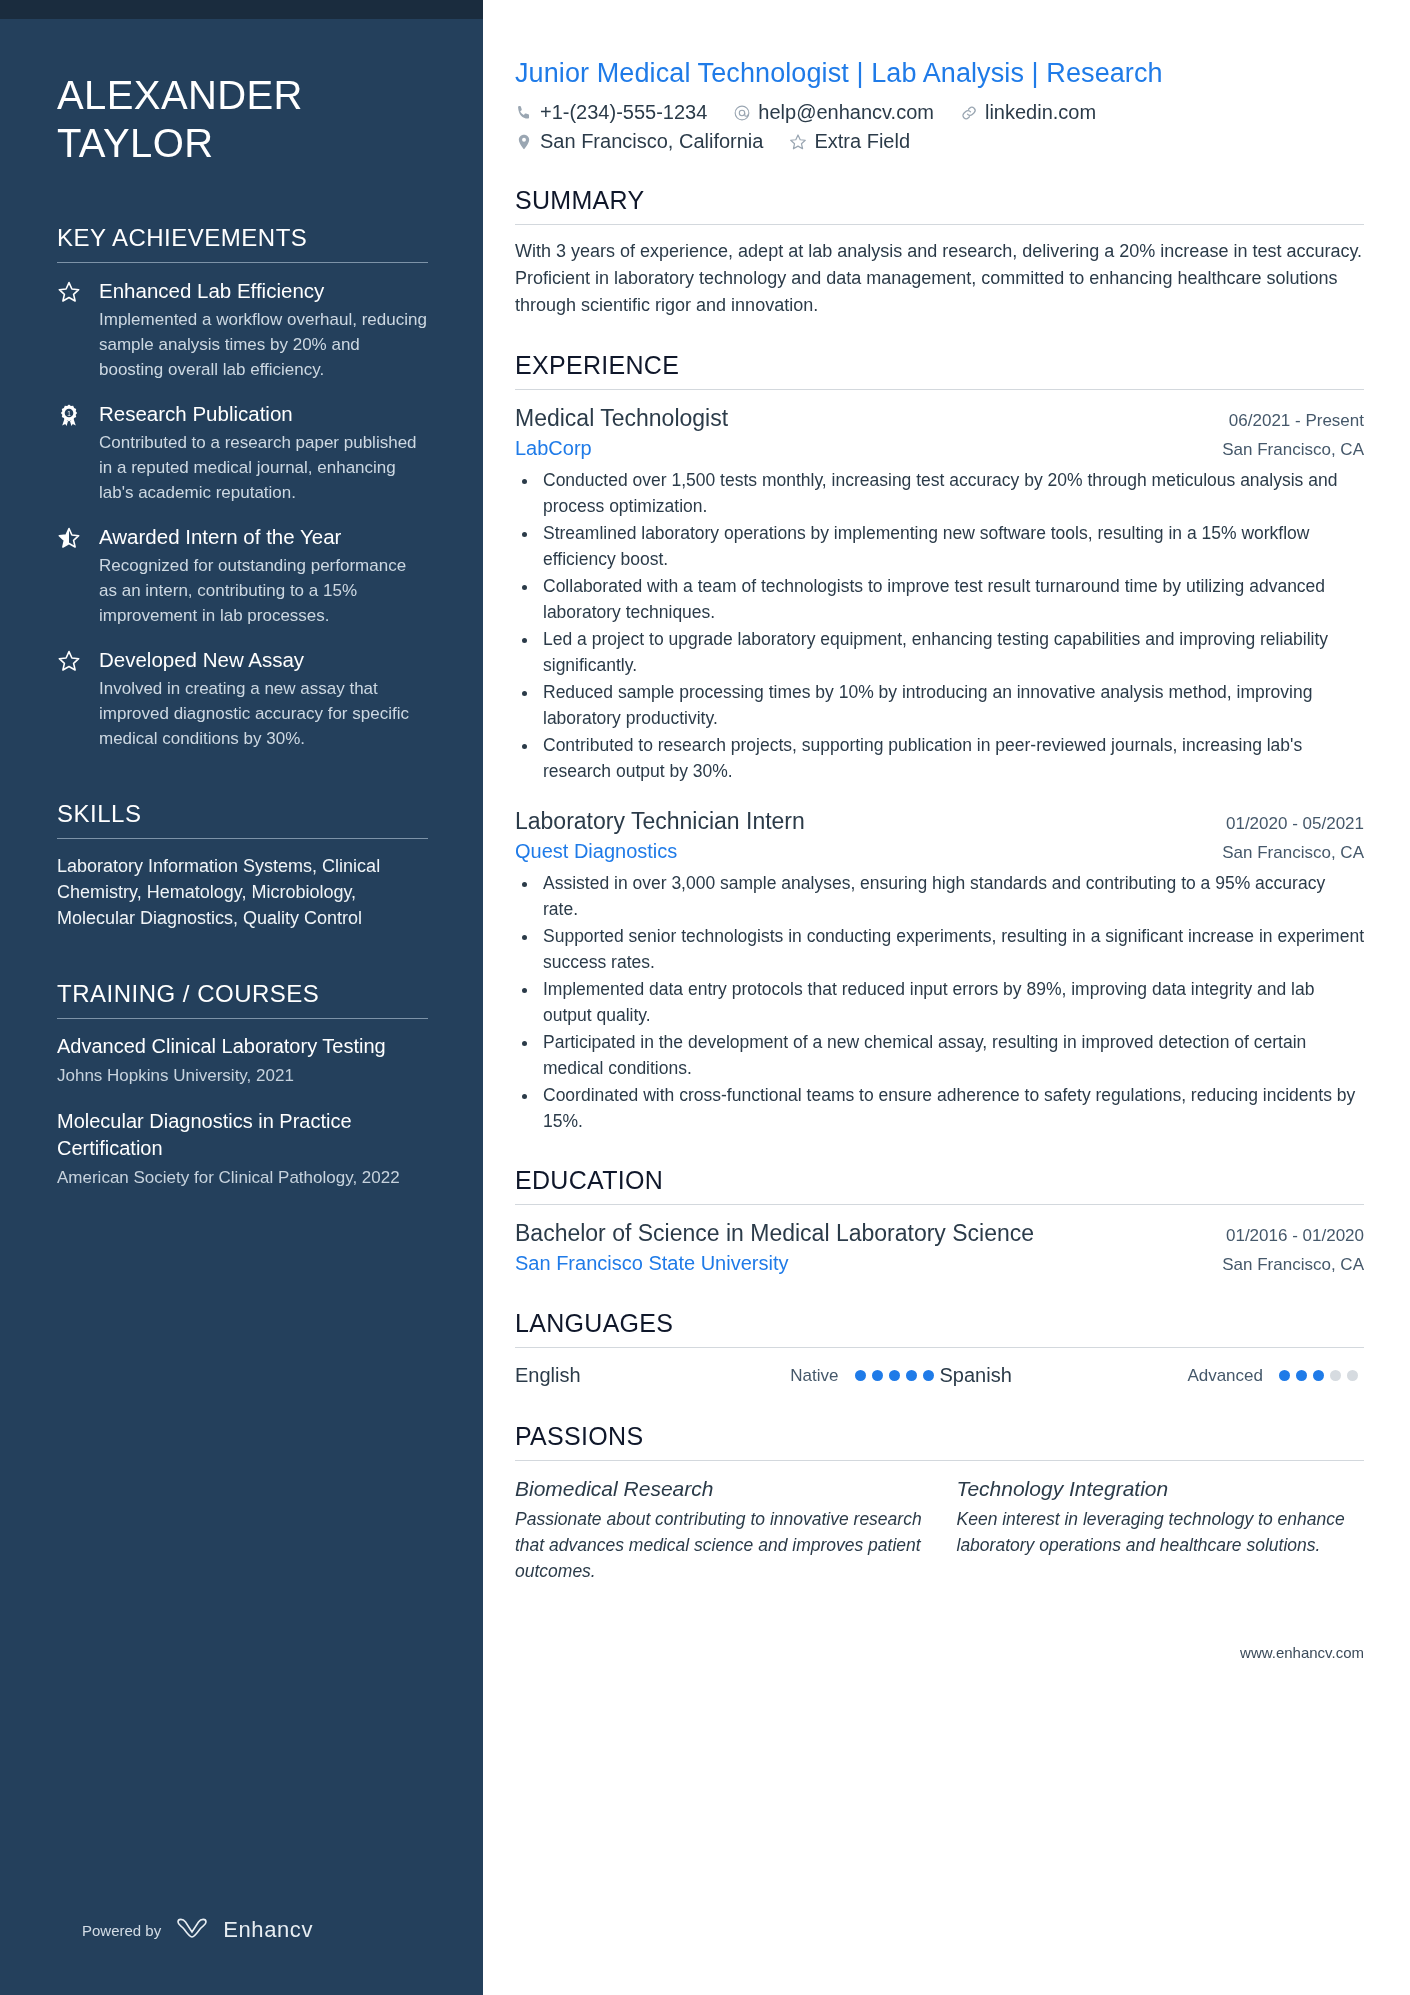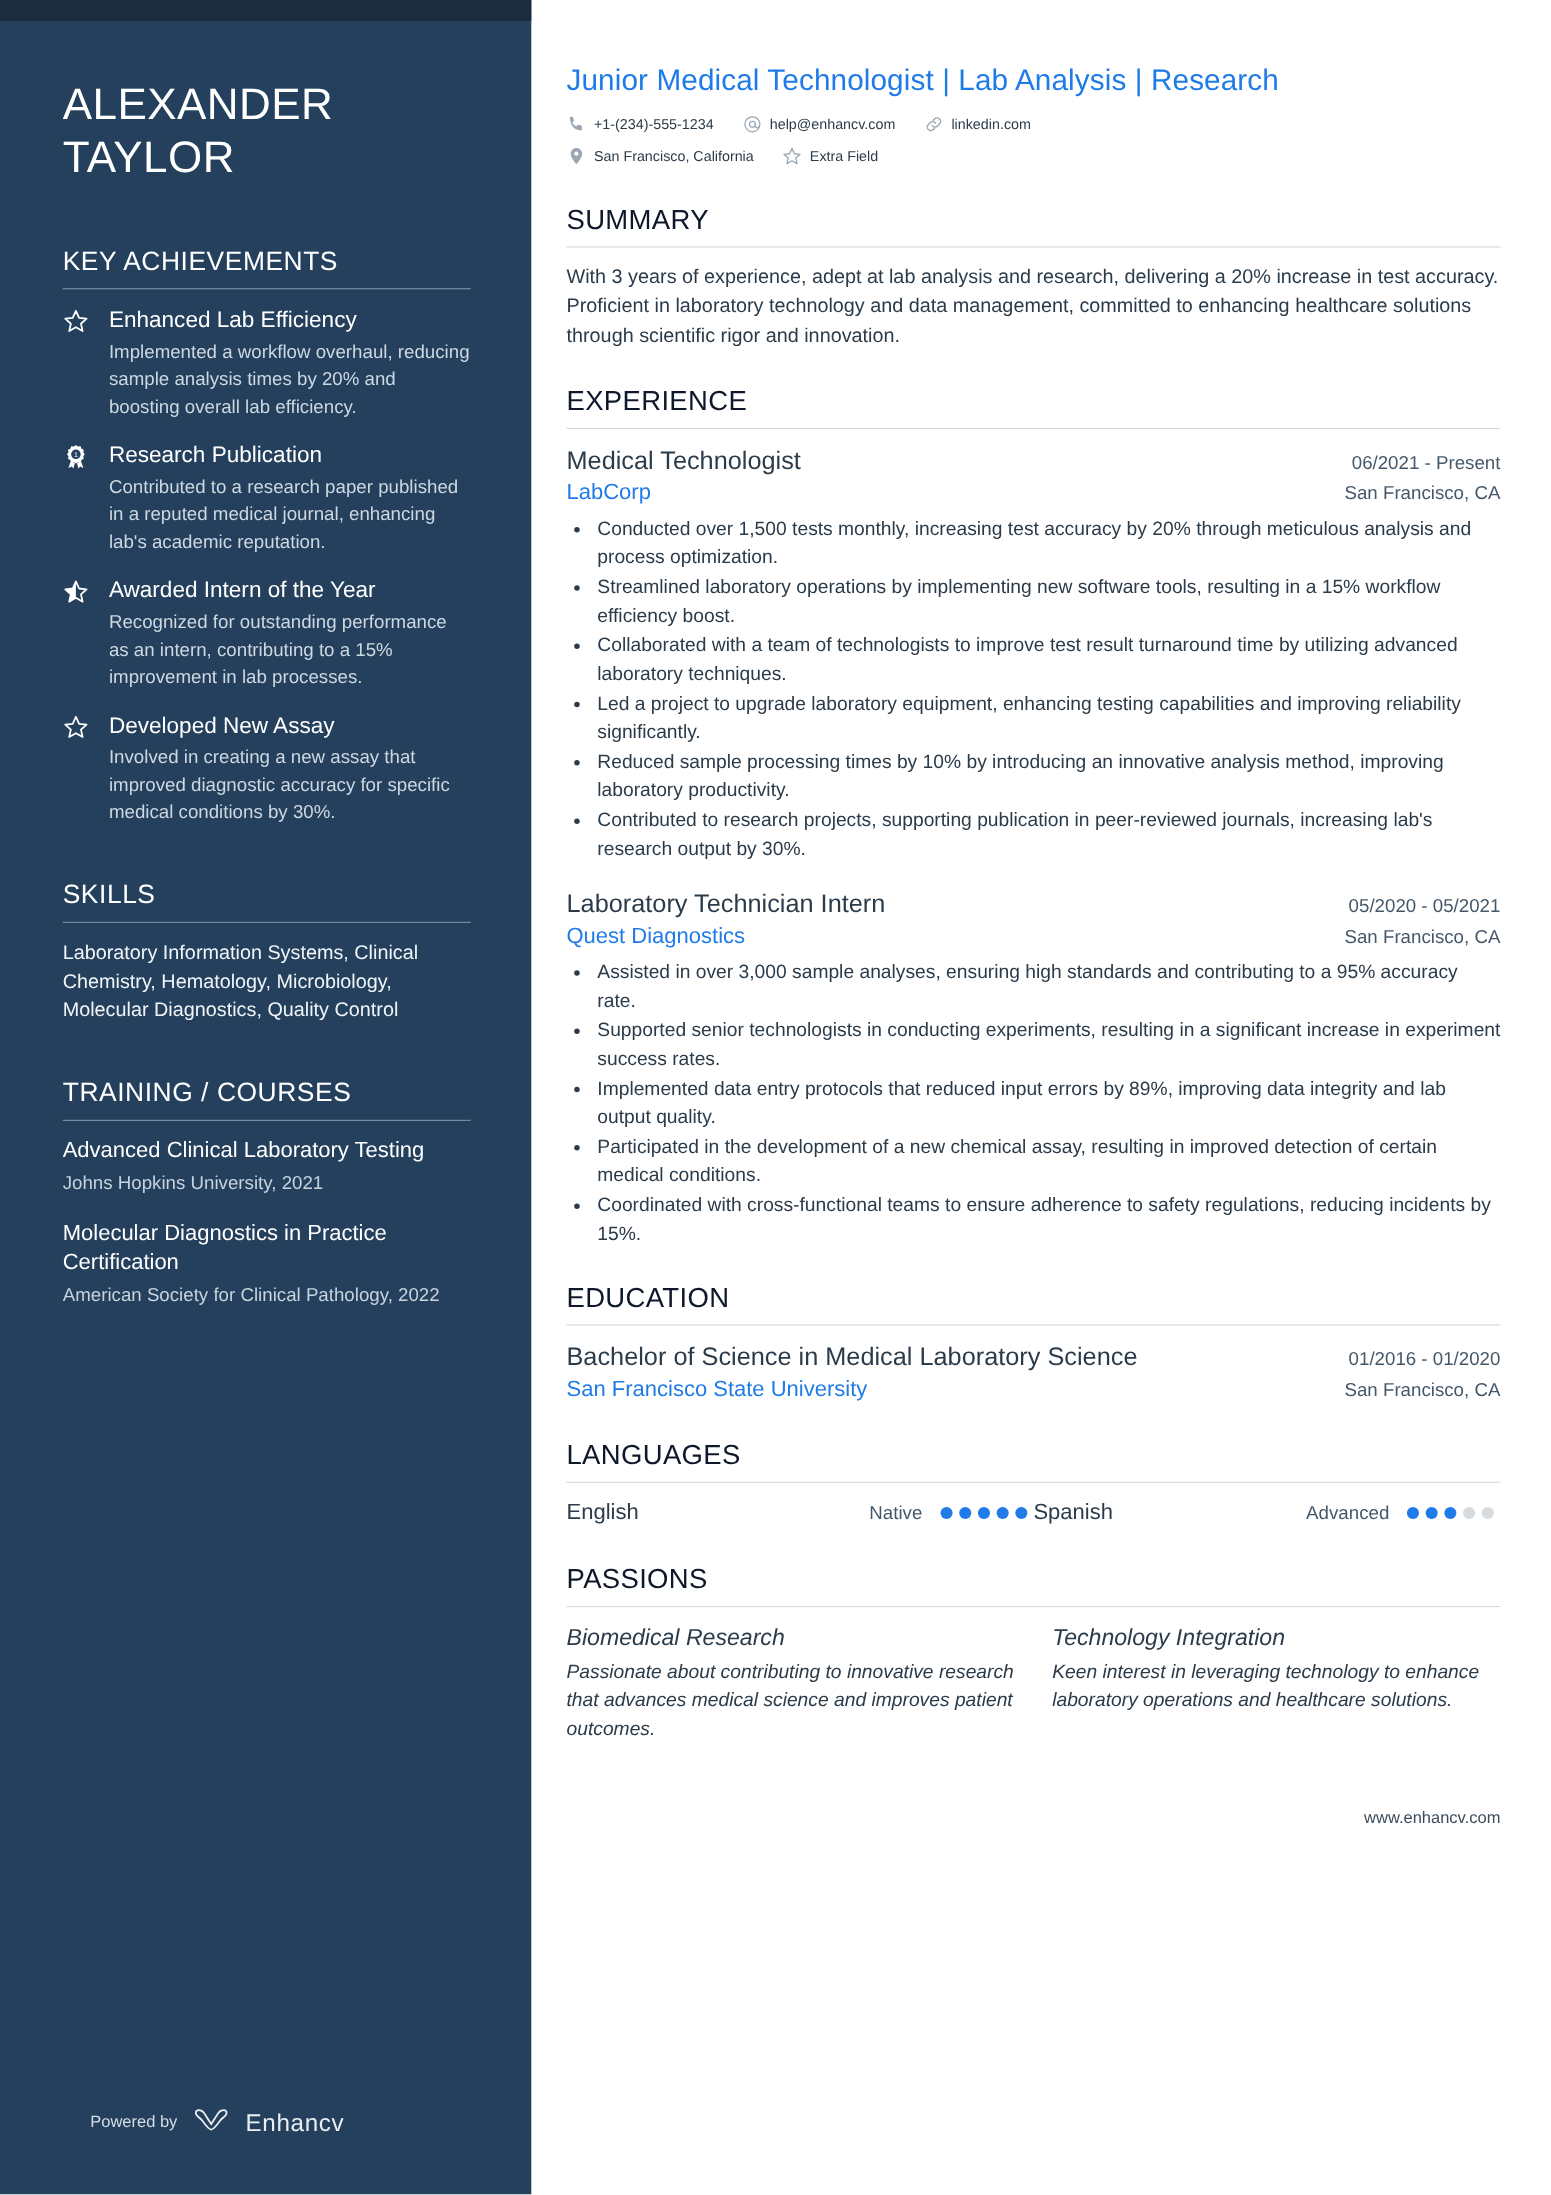--- a/index.html
+++ b/index.html
@@ -142,21 +142,21 @@
     display: flex;
     flex-wrap: wrap;
     align-items: center;
     margin-bottom: 4px;
   }
   .contact-item {
     display: flex;
     align-items: center;
     gap: 7px;
     margin-right: 26px;
-    font-size: 13px;
+    font-size: 20px;
     line-height: 25px;
     color: #2b3b49;
   }
   .cico { display: inline-flex; width: 18px; height: 18px; color: #9aa6b2; }
   .cico svg { width: 18px; height: 18px; display: block; }
 
   .section { margin-top: 30px; }
   .sec-heading {
     font-size: 25px;
     line-height: 32px;
@@ -460,21 +460,21 @@
               <li>Streamlined laboratory operations by implementing new software tools, resulting in a 15% workflow efficiency boost.</li>
               <li>Collaborated with a team of technologists to improve test result turnaround time by utilizing advanced laboratory techniques.</li>
               <li>Led a project to upgrade laboratory equipment, enhancing testing capabilities and improving reliability significantly.</li>
               <li>Reduced sample processing times by 10% by introducing an innovative analysis method, improving laboratory productivity.</li>
               <li>Contributed to research projects, supporting publication in peer-reviewed journals, increasing lab's research output by 30%.</li>
             </ul>
           </div>
           <div class="entry">
             <div class="entry-row1">
               <div class="entry-title">Laboratory Technician Intern</div>
-              <div class="entry-date">05/2020 - 05/2021</div>
+              <div class="entry-date">01/2020 - 05/2021</div>
             </div>
             <div class="entry-row2">
               <div class="entry-org">Quest Diagnostics</div>
               <div class="entry-loc">San Francisco, CA</div>
             </div>
             <ul class="bullets">
               <li>Assisted in over 3,000 sample analyses, ensuring high standards and contributing to a 95% accuracy rate.</li>
               <li>Supported senior technologists in conducting experiments, resulting in a significant increase in experiment success rates.</li>
               <li>Implemented data entry protocols that reduced input errors by 89%, improving data integrity and lab output quality.</li>
               <li>Participated in the development of a new chemical assay, resulting in improved detection of certain medical conditions.</li>

